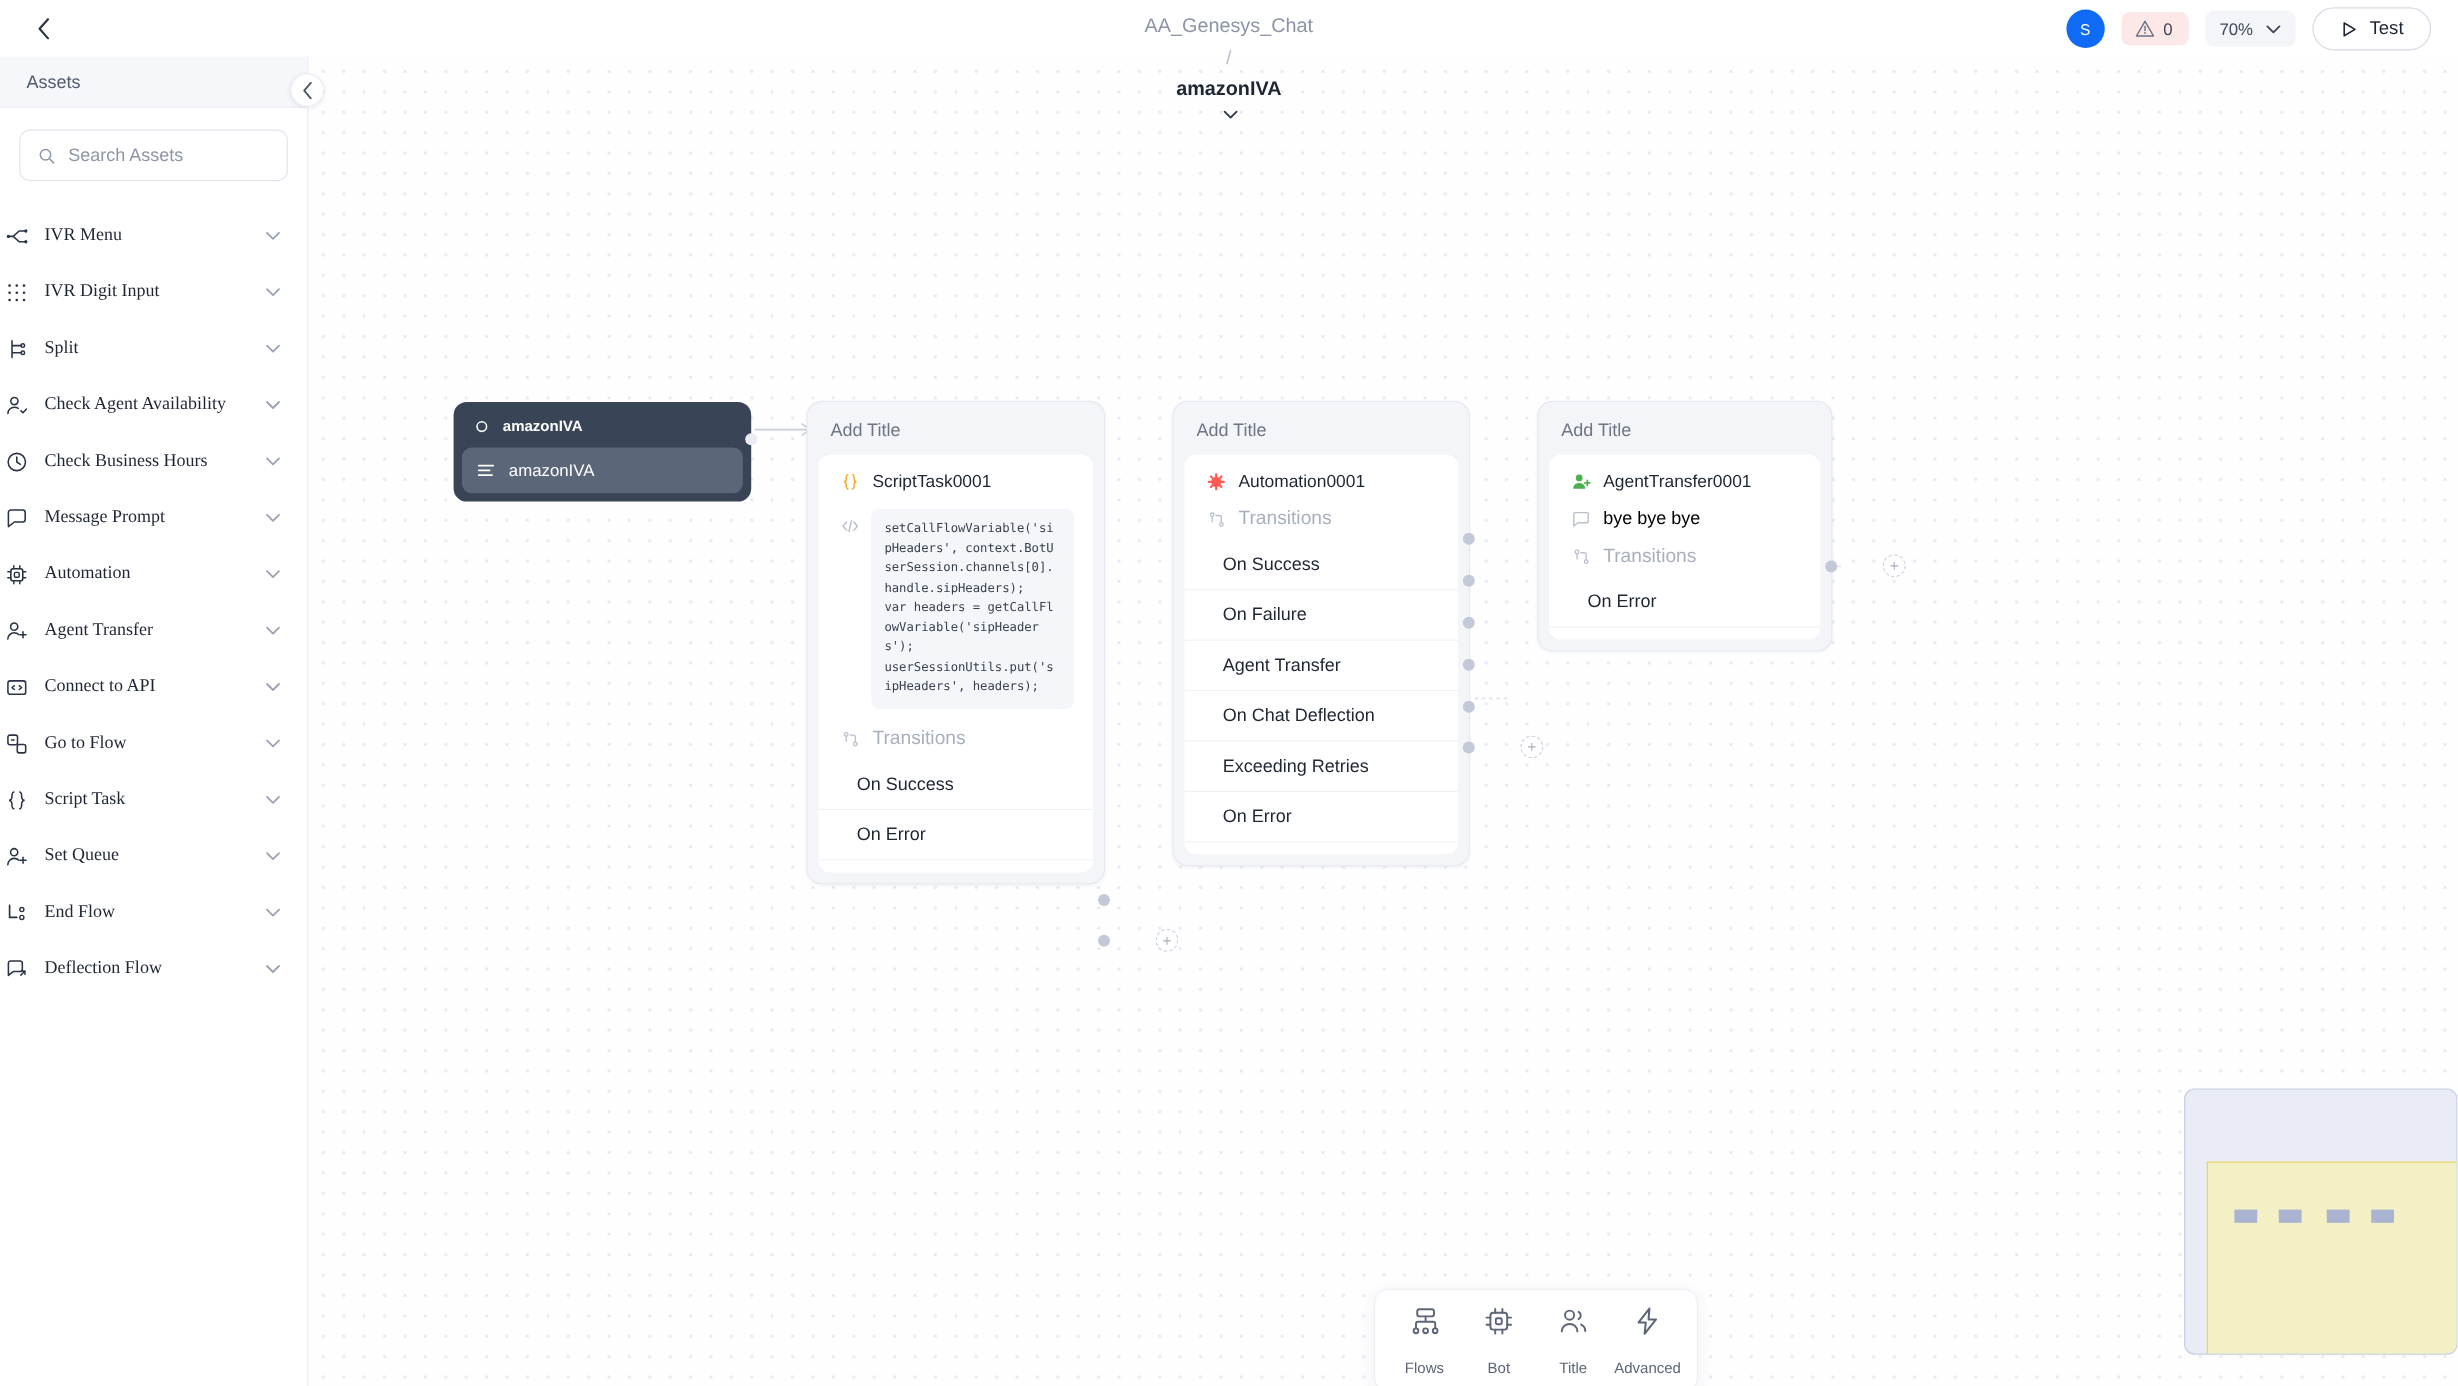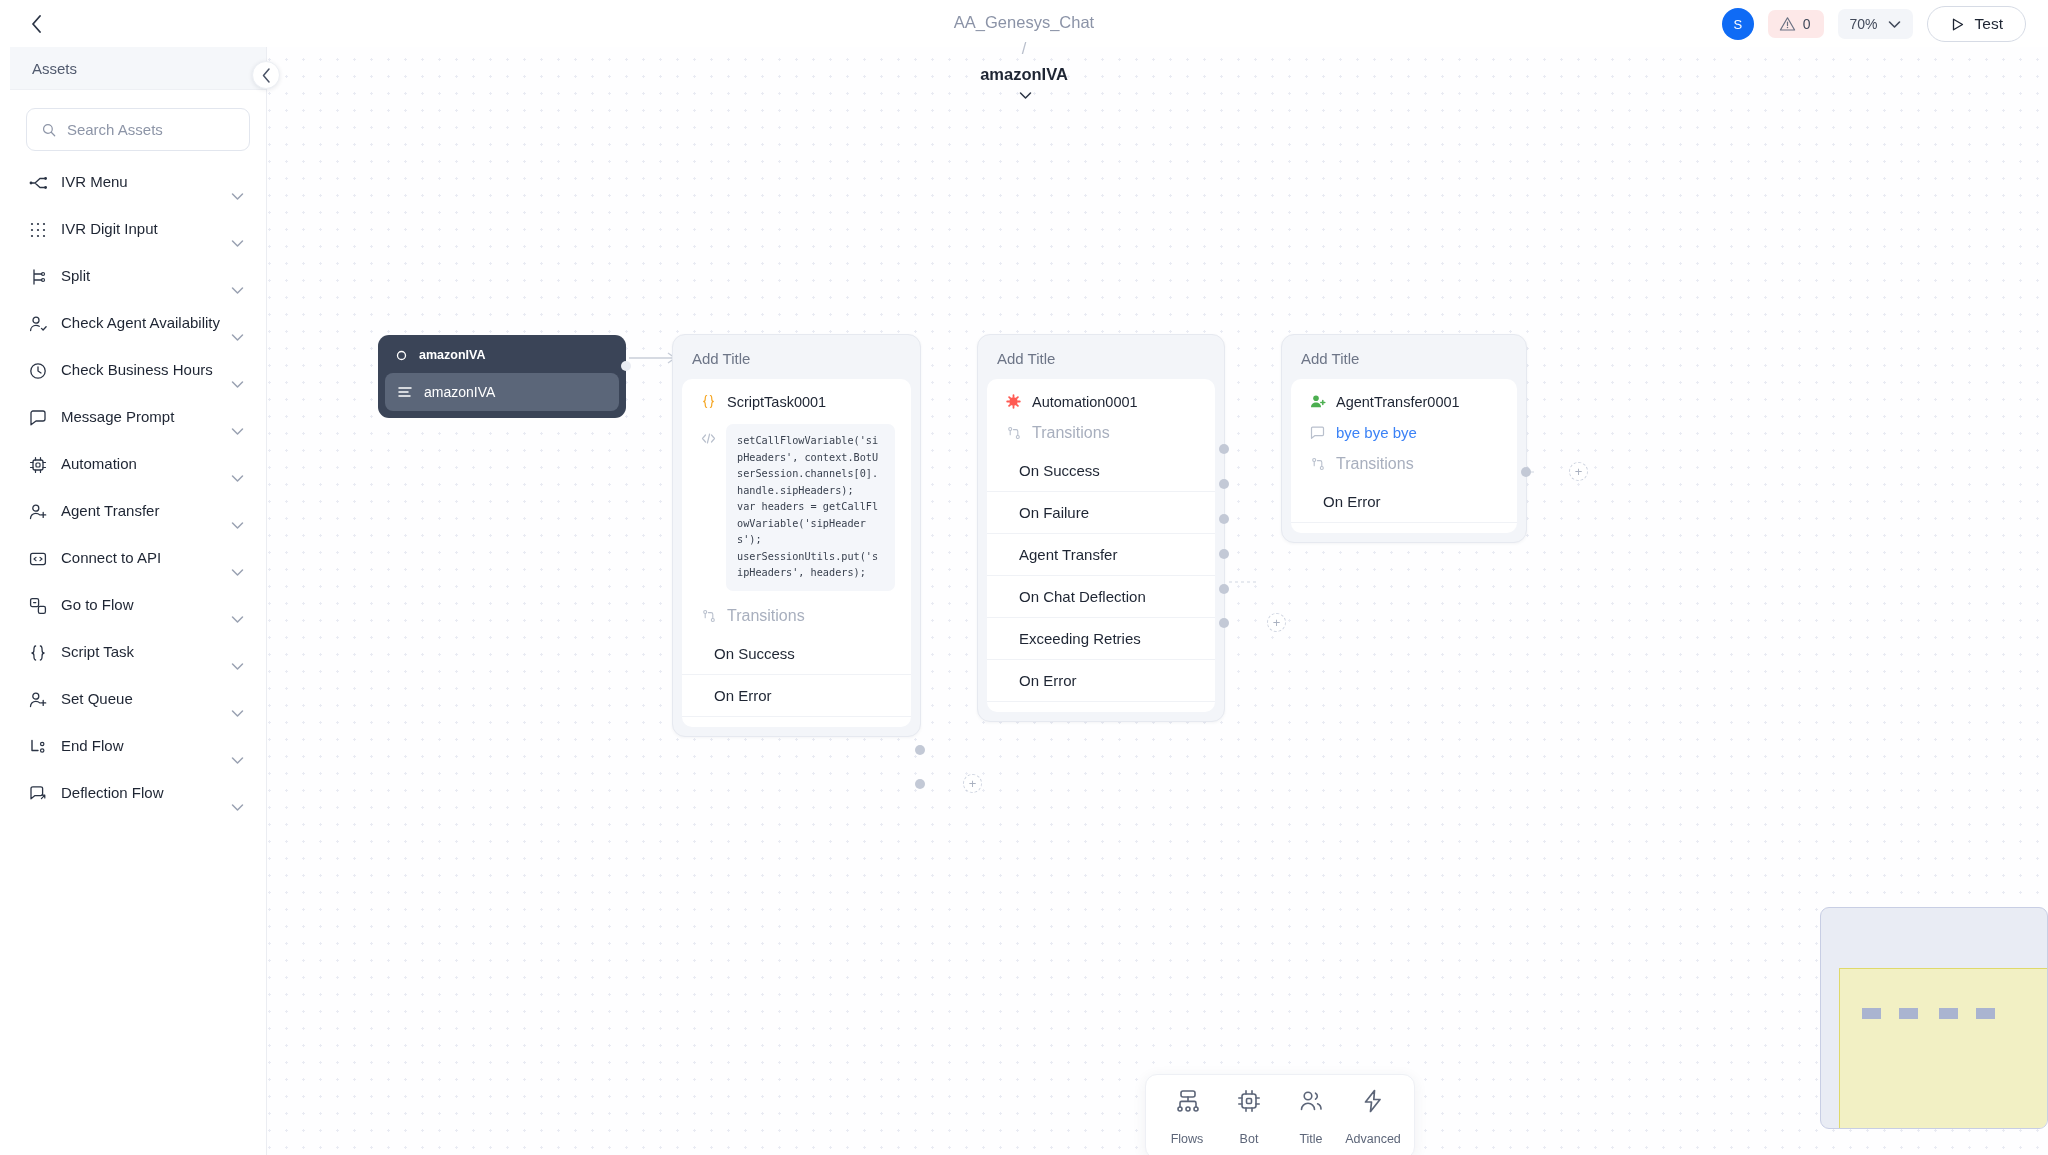--- a/index.html
+++ b/index.html
@@ -51,21 +51,21 @@
   }
   #zoom-value { font-size: 14px; color: #41495a; }
   #test-btn {
     display: flex; align-items: center; gap: 10px;
     border: 1px solid #d6dbe5; border-radius: 20px; padding: 8px 22px;
     font-size: 15.5px; color: #1e2533; background: #fff; cursor: pointer;
   }
 
   
   #sidebar {
-    position: absolute; top: 47px; left: 10px; width: 257px; height: 1108px;
+    position: absolute; top: 47px; left: 0; width: 257px; height: 1108px;
     background: #ffffff; border-right: 1px solid #ebedf2; z-index: 30;
   }
   #sidebar-head {
     height: 43px; background: #f5f7fa; display: flex; align-items: center;
     padding-left: 22px; border-bottom: 1px solid #eef0f4;
   }
   #sidebar-title { font-size: 15px; color: #515a6e; }
   #collapse-btn {
     position: absolute; right: -14px; top: 14px;
     width: 28px; height: 28px; border-radius: 50%; background: #fff;
@@ -78,22 +78,22 @@
     display: flex; align-items: center; gap: 11px; padding: 0 15px;
   }
   #search-input {
     border: none; outline: none; font-size: 15px; color: #596274;
     background: transparent; width: 100%; font-family: inherit;
   }
   #search-input::placeholder { color: #8d95a7; }
 
   #asset-list { margin-top: 22px; }
   .asset-item {
-    display: flex; height: 47px; padding: 0 22px 0 18px;
-    cursor: pointer; position: relative;
+    display: flex; align-items: center; height: 47px; padding: 0 22px 0 4px;
+    cursor: pointer; position: relative; font-family: Liberation Serif, serif;
   }
   .asset-icon {
     width: 19px; height: 19px; margin-right: 14px; flex: 0 0 19px;
     display: flex; align-items: center; justify-content: center; color: #2b3445;
   }
   .asset-label { font-size: 15px; color: #1e2533; flex: 1; }
   .asset-caret { color: #9aa2b2; display: flex; align-items: center; }
 
   
   #canvas {
@@ -142,21 +142,21 @@
 
   .trans-item {
     font-size: 15px; color: #1e2533; padding: 12px 18px 12px 32px;
     border-bottom: 1px solid #f0f2f6; position: relative;
   }
   .trans-item:last-child { border-bottom: 1px solid #f0f2f6; }
 
   .msg-row {
     display:flex; align-items:center; gap:10px; padding: 0 18px; margin-bottom: 14px;
   }
-  .msg-text { font-size: 15px; color: #3b82f6; }
+  .msg-text { font-size: 15px; color: #000000; }
 
   
   #start-node {
     position: absolute; background: #3a4457; border-radius: 11px;
     padding: 7px; width: 248px;
   }
   #start-title {
     display:flex; align-items:center; gap: 11px; padding: 6px 10px 11px 10px;
     font-size: 12.5px; color: #ffffff; font-weight: bold;
   }

